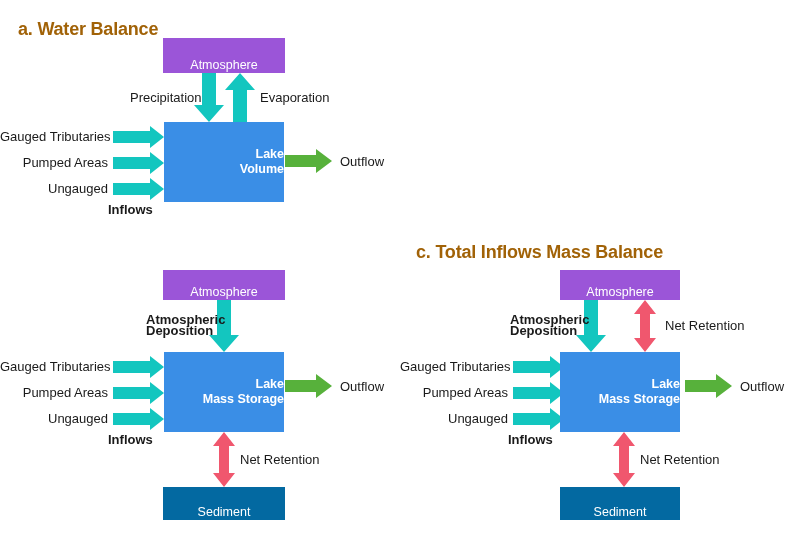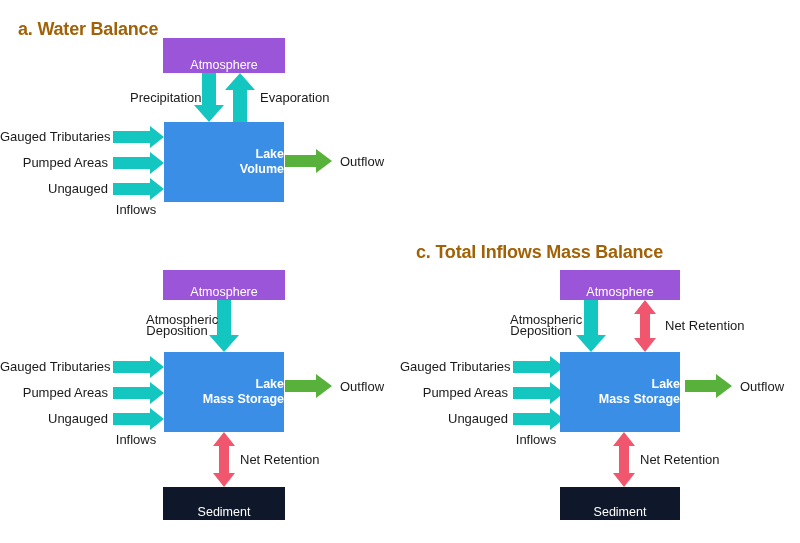--- a/index.html
+++ b/index.html
@@ -31,31 +31,31 @@
     display: flex;
     align-items: flex-end;
     justify-content: center;
     text-align: center;
     color: #ffffff;
     font-size: 12.5px;
     line-height: 15px;
   }
   .node-atmosphere { background: #9B55D8; }
   .node-lake       { background: #3A8EE6; font-weight: bold; }
-  .node-sediment   { background: #0f172a; }
+  .node-sediment   { background: #0369a1; }
 
   .lbl {
     position: absolute;
     font-size: 13px;
     color: #1a1a1a;
     line-height: 11px;
     white-space: nowrap;
   }
   .lbl-right { text-align: right; }
-  .lbl-center { text-align: center; }
+  .lbl-center { text-align: left; font-weight: bold; }
 
   svg.arrows {
     position: absolute;
     left: 0;
     top: 0;
     overflow: visible;
     pointer-events: none;
   }
 </style>
 </head>

